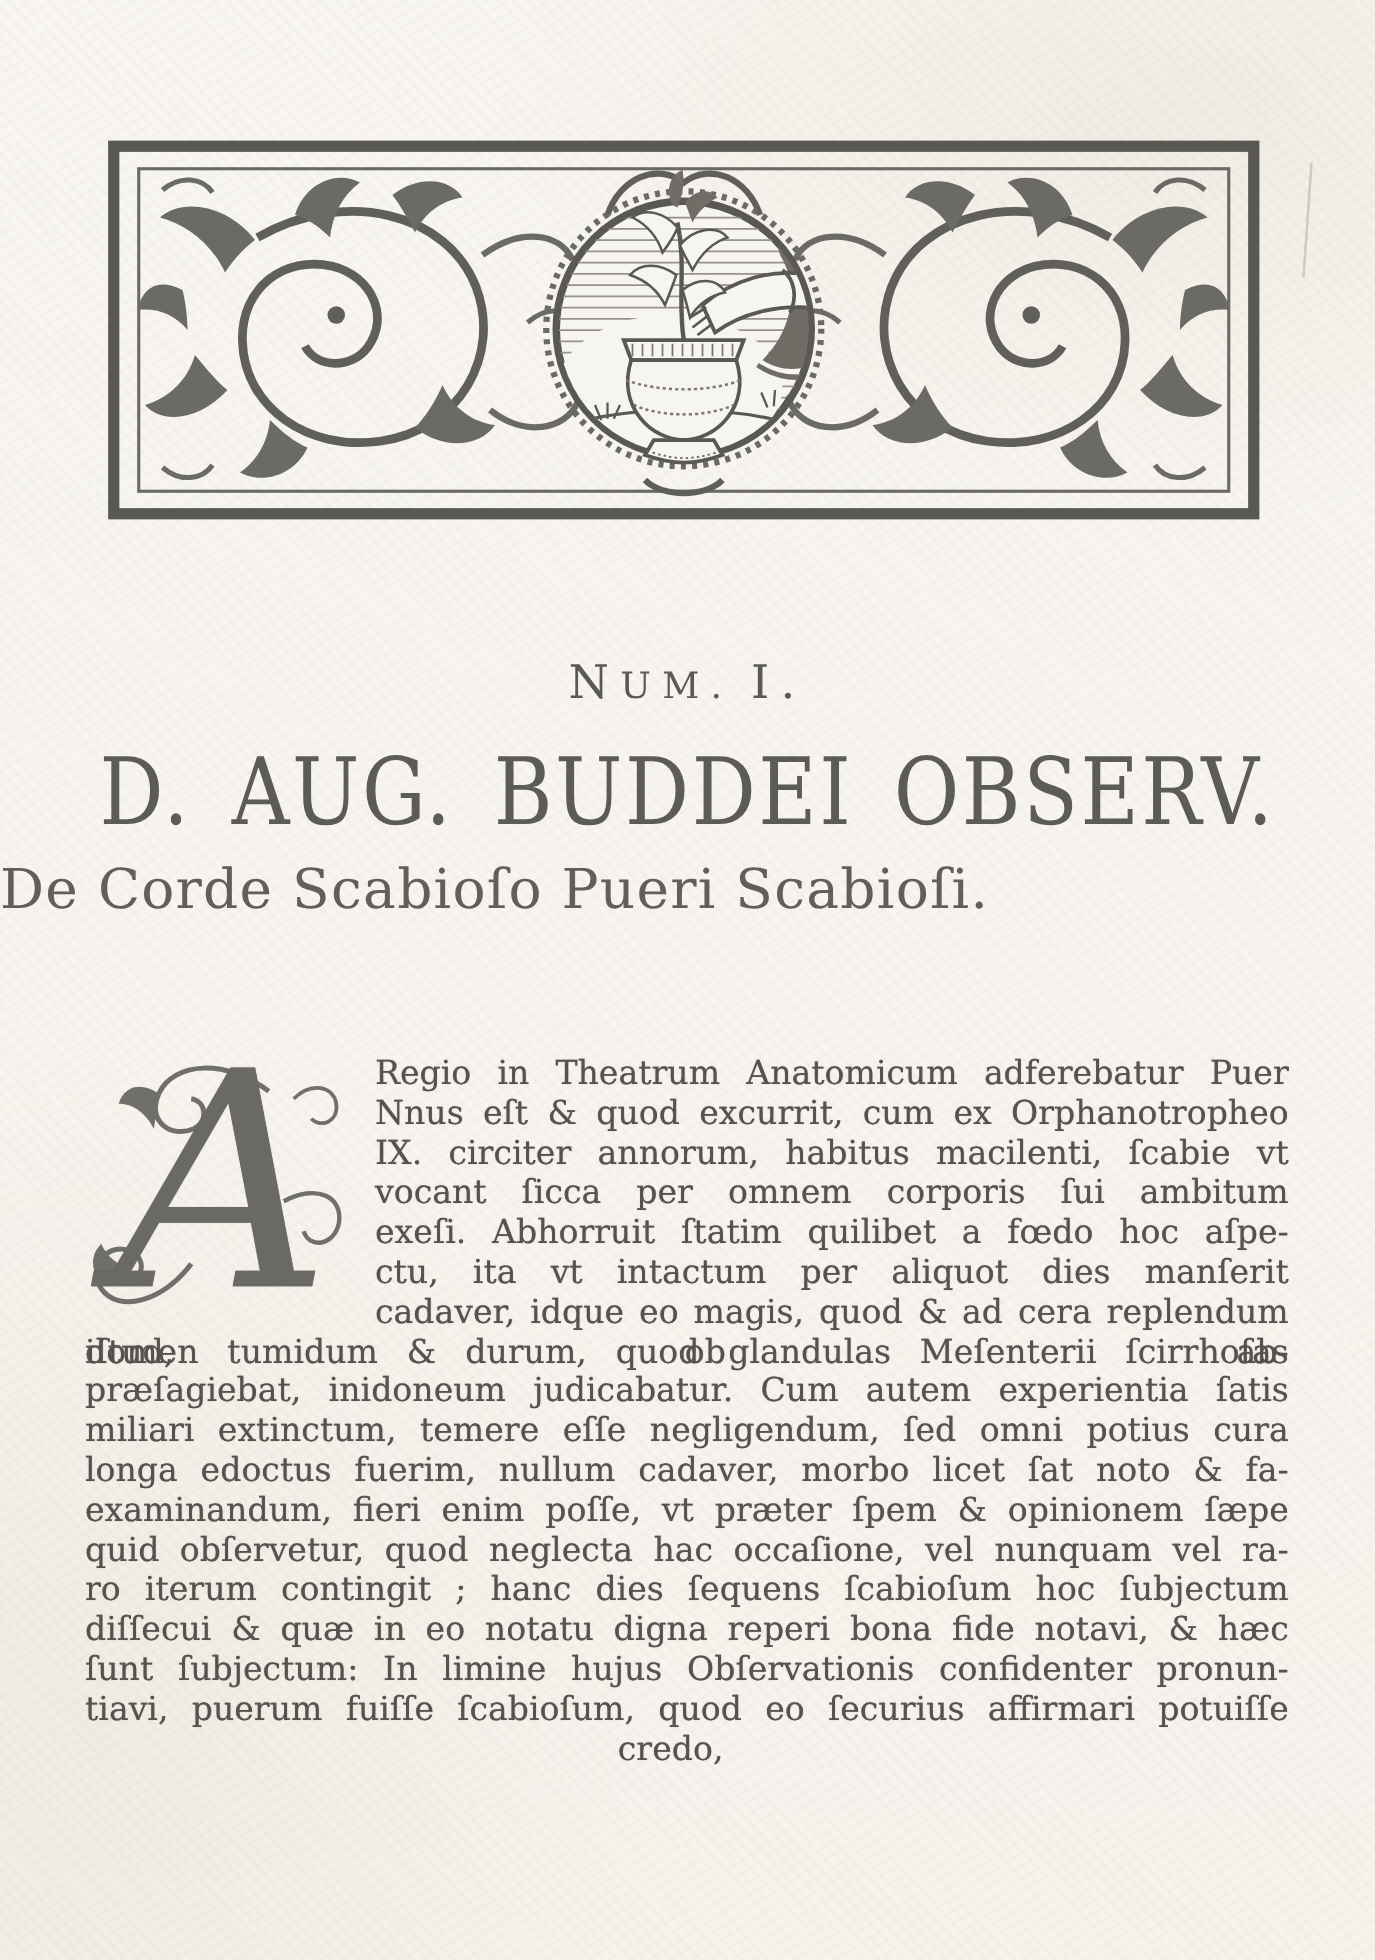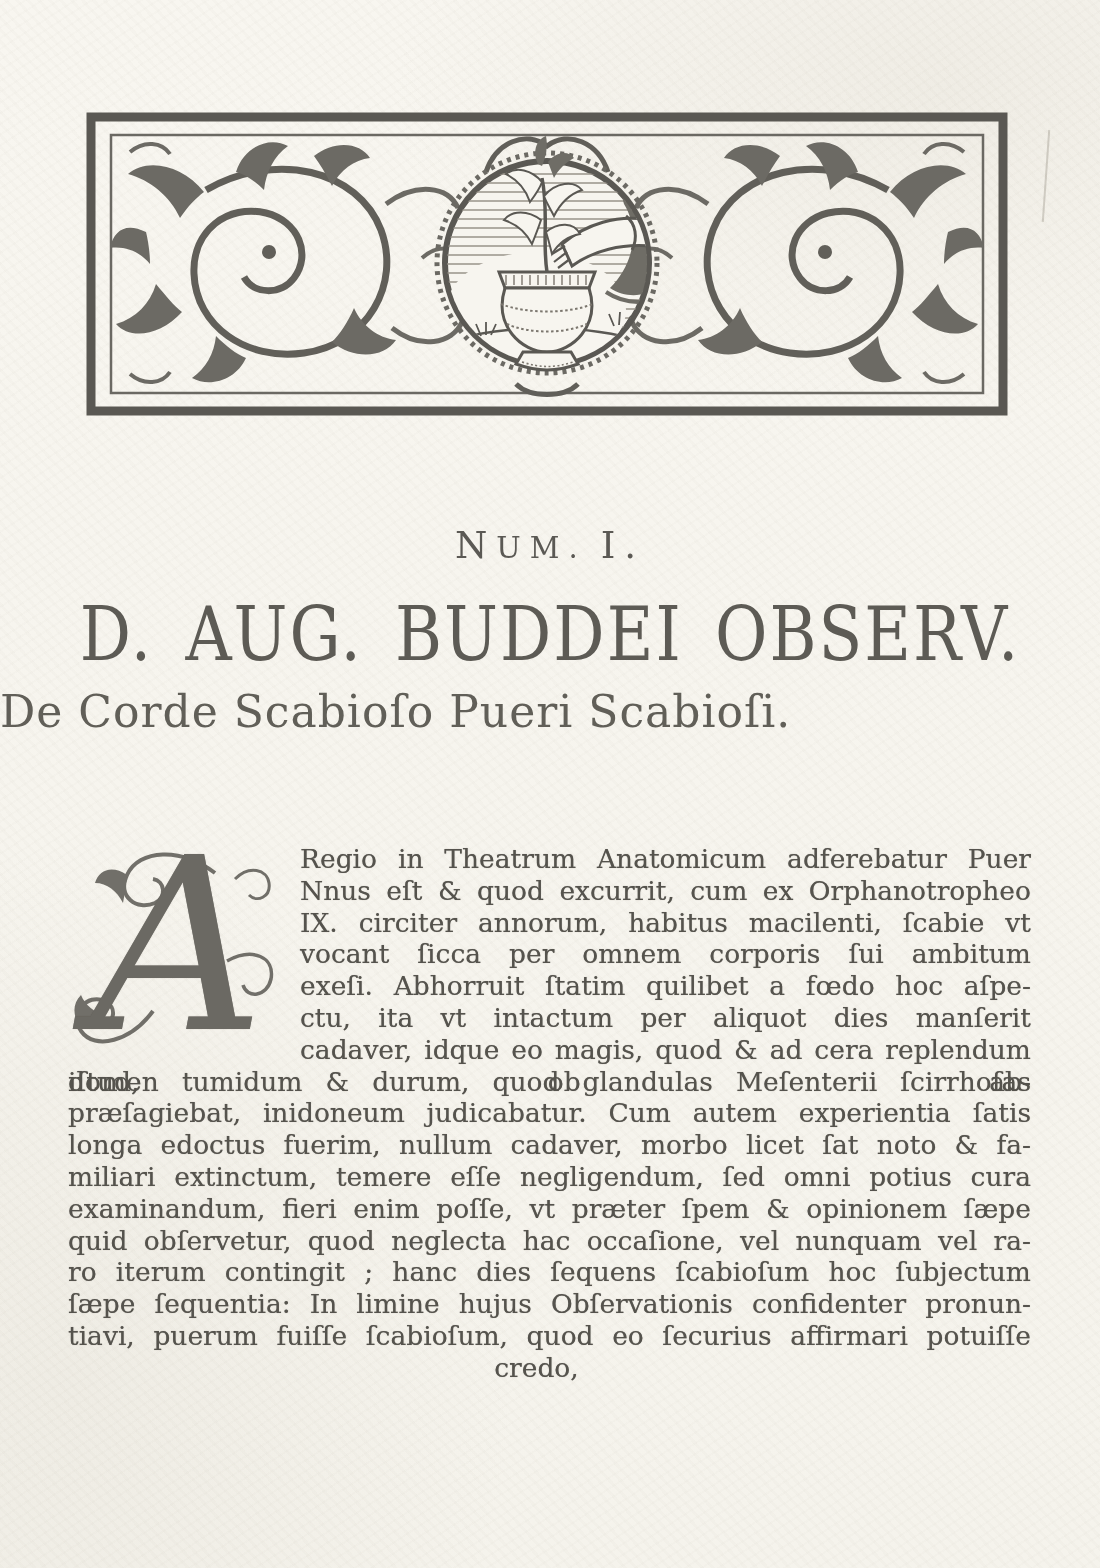--- a/index.html
+++ b/index.html
@@ -185,23 +185,24 @@
 
     <div class="bline">Regio in Theatrum Anatomicum adferebatur Puer</div>
     <div class="bline">Nnus eſt &amp; quod excurrit, cum ex Orphanotropheo</div>
     <div class="bline">IX. circiter annorum, habitus macilenti, ſcabie vt</div>
     <div class="bline">vocant ſicca per omnem corporis ſui ambitum</div>
     <div class="bline">exeſi. Abhorruit ſtatim quilibet a fœdo hoc aſpe-</div>
     <div class="bline">ctu, ita vt intactum per aliquot dies manſerit</div>
     <div class="bline">cadaver, idque eo magis, quod &amp; ad cera replendum iſtud, ob ab-</div>
     <div class="bline">domen tumidum &amp; durum, quod glandulas Meſenterii ſcirrhoſas</div>
     <div class="bline">præſagiebat, inidoneum judicabatur. Cum autem experientia ſatis</div>
+    <div class="bline">miliari extinctum, temere eſſe negligendum, ſed omni potius cura</div>
     <div class="bline">longa edoctus fuerim, nullum cadaver, morbo licet ſat noto &amp; fa-</div>
-    <div class="bline">miliari extinctum, temere eſſe negligendum, ſed omni potius cura</div>
     <div class="bline">examinandum, fieri enim poſſe, vt præter ſpem &amp; opinionem ſæpe</div>
     <div class="bline">quid obſervetur, quod neglecta hac occaſione, vel nunquam vel ra-</div>
     <div class="bline">ro iterum contingit ; hanc dies ſequens ſcabioſum hoc ſubjectum</div>
-    <div class="bline">ſæpe ſequentia: In limine hujus Obſervationis confidenter pronun-</div>
+    <div class="bline">diſſecui &amp; quæ in eo notatu digna reperi bona fide notavi, &amp; hæc</div>
+    <div class="bline">ſunt ſubjectum: In limine hujus Obſervationis confidenter pronun-</div>
     <div class="bline">tiavi, puerum fuiſſe ſcabioſum, quod eo ſecurius affirmari potuiſſe</div>
     <div class="catchword">credo,</div>
   </div>
 
 </div>
 
 </body></html>

